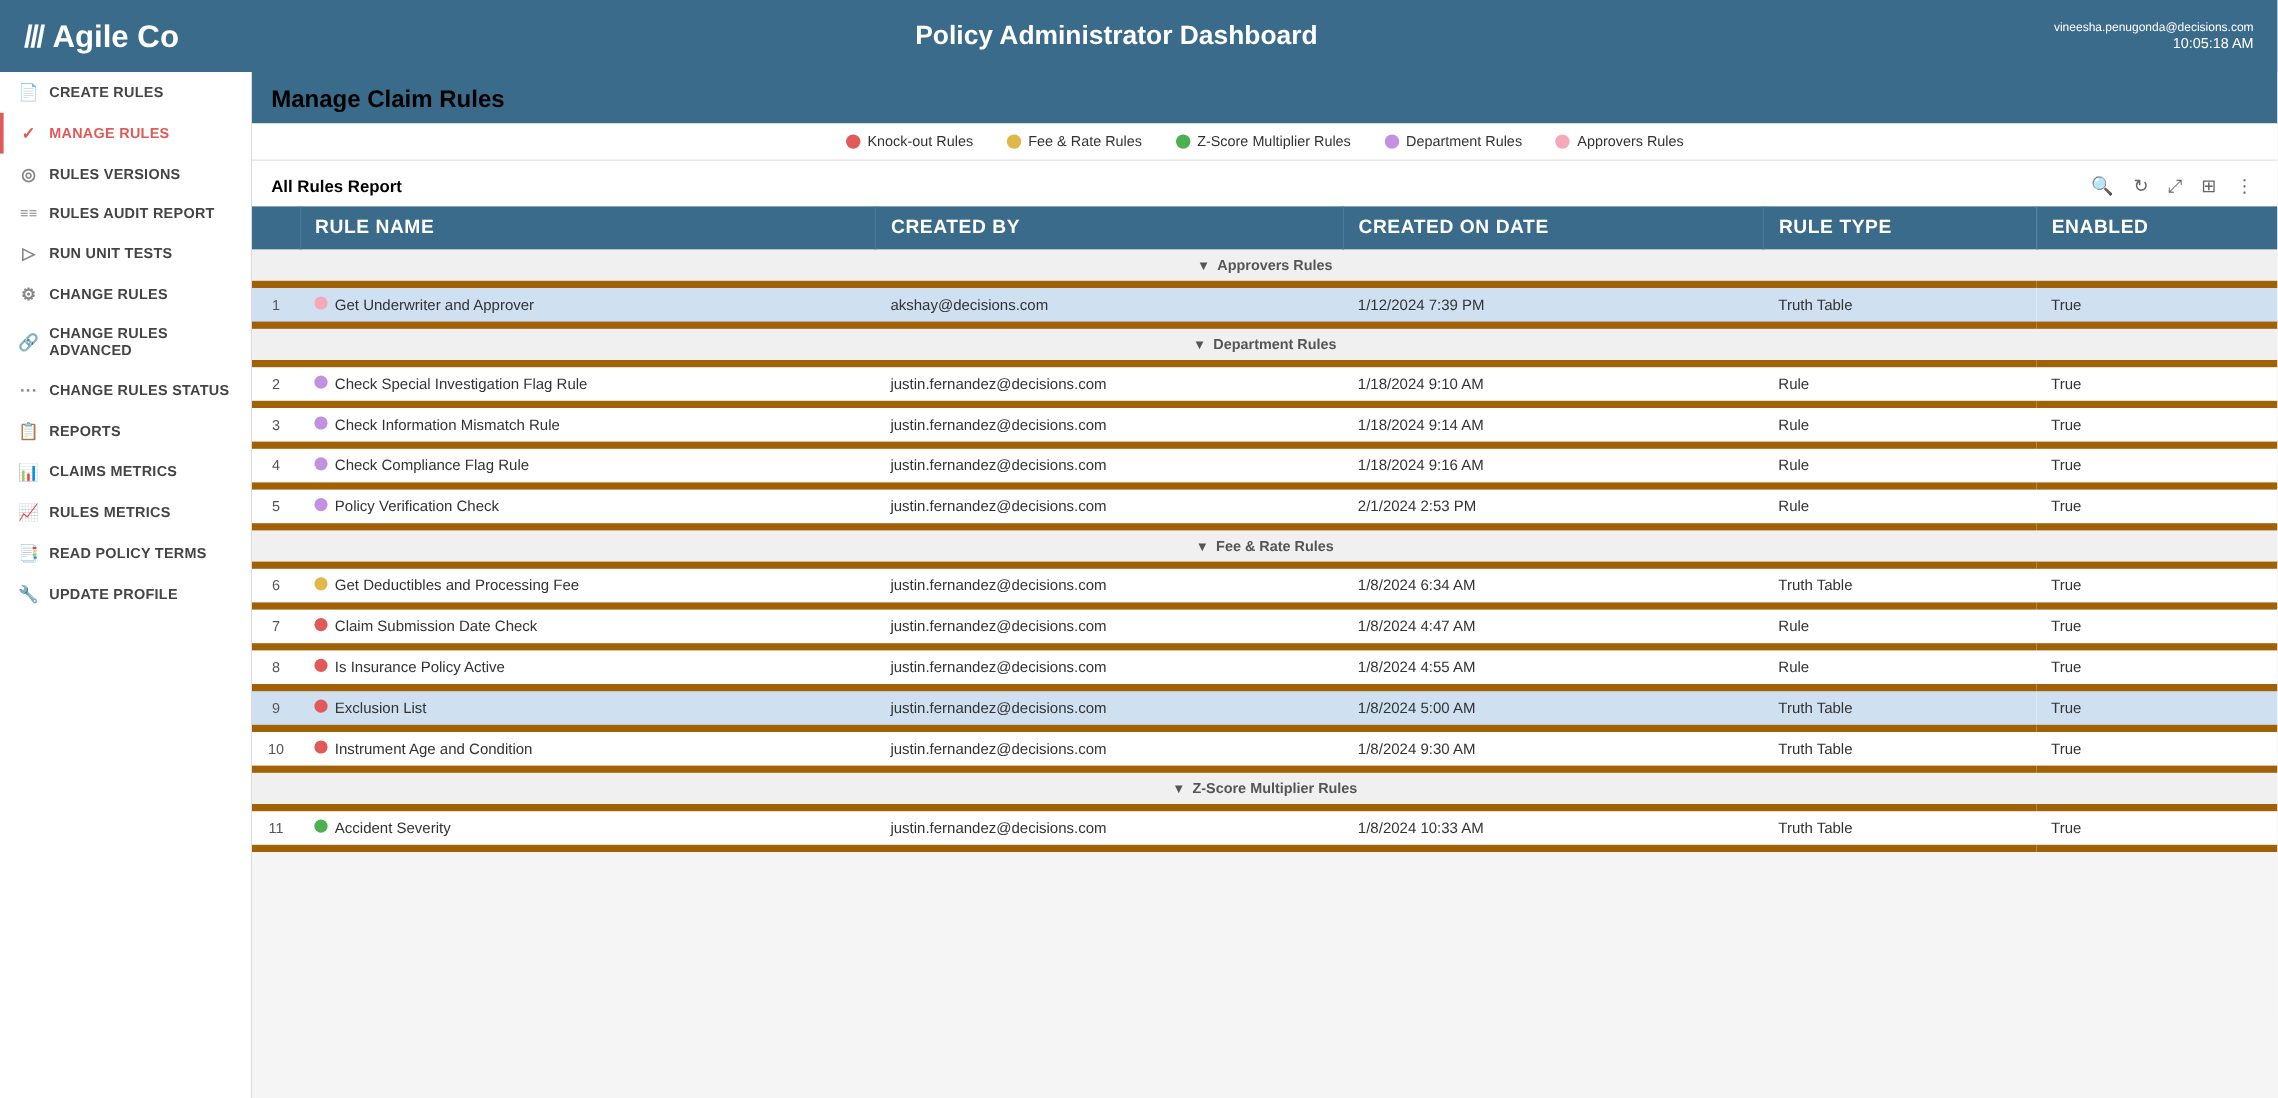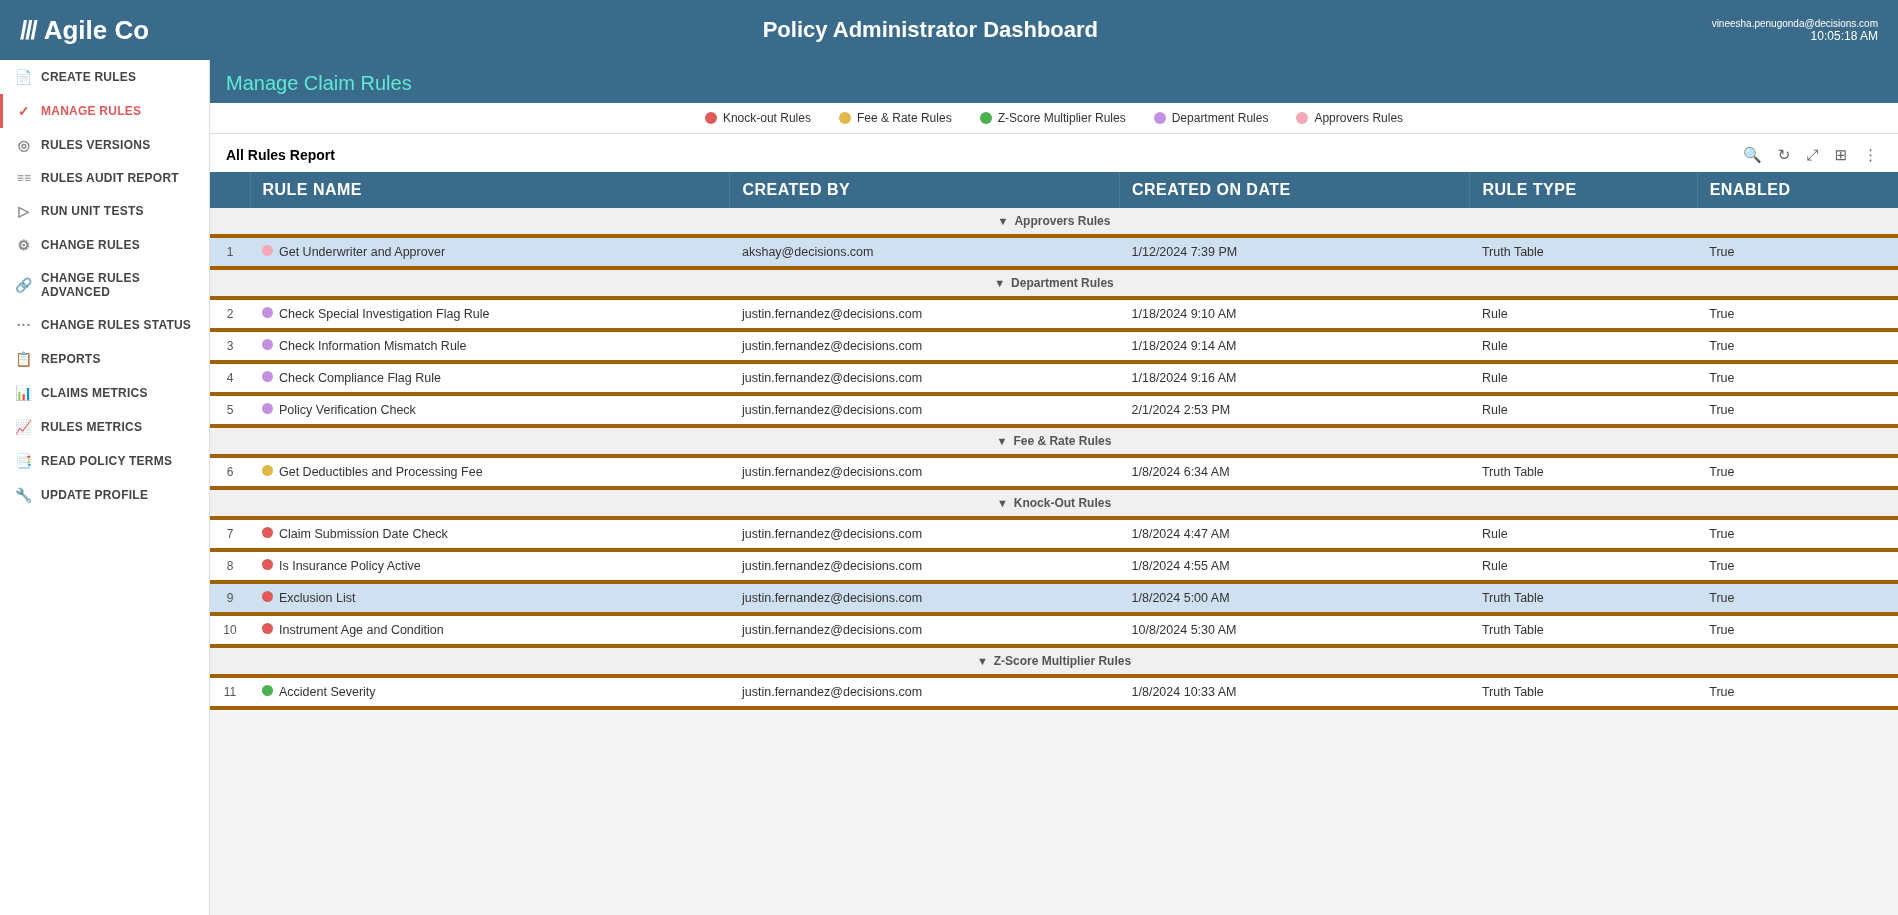--- a/index.html
+++ b/index.html
@@ -76,24 +76,24 @@
 
     
     .main {
       flex: 1;
       overflow-y: auto;
       background: #f5f5f5;
     }
 
     .page-header {
       background: #3a6b8a;
-      color: #5eead4;
+      color: #000000;
       padding: 12px 16px 8px;
       font-size: 20px;
-      font-weight: normal;
+      font-weight: bold;
     }
 
     .legend-bar {
       background: white;
       display: flex;
       align-items: center;
       justify-content: center;
       gap: 28px;
       padding: 8px 16px;
       border-bottom: 1px solid #ddd;
@@ -155,21 +155,21 @@
       text-align: left;
       font-size: 16px;
       font-weight: bold;
       letter-spacing: 0.03em;
       border-right: 1px solid #4a7a9a;
     }
     .rules-table thead th:first-child { width: 40px; text-align: center; }
     .rules-table thead th:last-child { border-right: none; }
 
     .rules-table tbody tr {
-      border-bottom: 4px solid #a16207;
+      border-bottom: 6px solid #a16207;
     }
     .rules-table tbody tr.selected { background: #cfe0f0; }
 
     .rules-table td {
       padding: 7px 12px;
       font-size: 12.5px;
       color: #333;
     }
     .rules-table td:first-child {
       text-align: center;
@@ -392,23 +392,20 @@
             <tr>
               <td>6</td>
               <td>
                 <span class="name-cell"><span class="rule-dot" style="background:#e0b84a;"></span>Get Deductibles and Processing Fee</span>
               </td>
               <td>justin.fernandez@decisions.com</td>
               <td>1/8/2024 6:34 AM</td>
               <td>Truth Table</td>
               <td>True</td>
             </tr>
-            <tr class="section-row">
-              <td colspan="6"><span class="chevron">▼</span>Knock-Out Rules</td>
-            </tr>
             <tr>
               <td>7</td>
               <td>
                 <span class="name-cell"><span class="rule-dot" style="background:#e05a5a;"></span>Claim Submission Date Check</span>
               </td>
               <td>justin.fernandez@decisions.com</td>
               <td>1/8/2024 4:47 AM</td>
               <td>Rule</td>
               <td>True</td>
             </tr>
@@ -431,21 +428,21 @@
               <td>1/8/2024 5:00 AM</td>
               <td>Truth Table</td>
               <td>True</td>
             </tr>
             <tr>
               <td>10</td>
               <td>
                 <span class="name-cell"><span class="rule-dot" style="background:#e05a5a;"></span>Instrument Age and Condition</span>
               </td>
               <td>justin.fernandez@decisions.com</td>
-              <td>10/8/2024 5:30 AM</td>
+              <td>1/8/2024 9:30 AM</td>
               <td>Truth Table</td>
               <td>True</td>
             </tr>
             <tr class="section-row">
               <td colspan="6"><span class="chevron">▼</span>Z-Score Multiplier Rules</td>
             </tr>
             <tr>
               <td>11</td>
               <td>
                 <span class="name-cell"><span class="rule-dot" style="background:#4caf50;"></span>Accident Severity</span>

